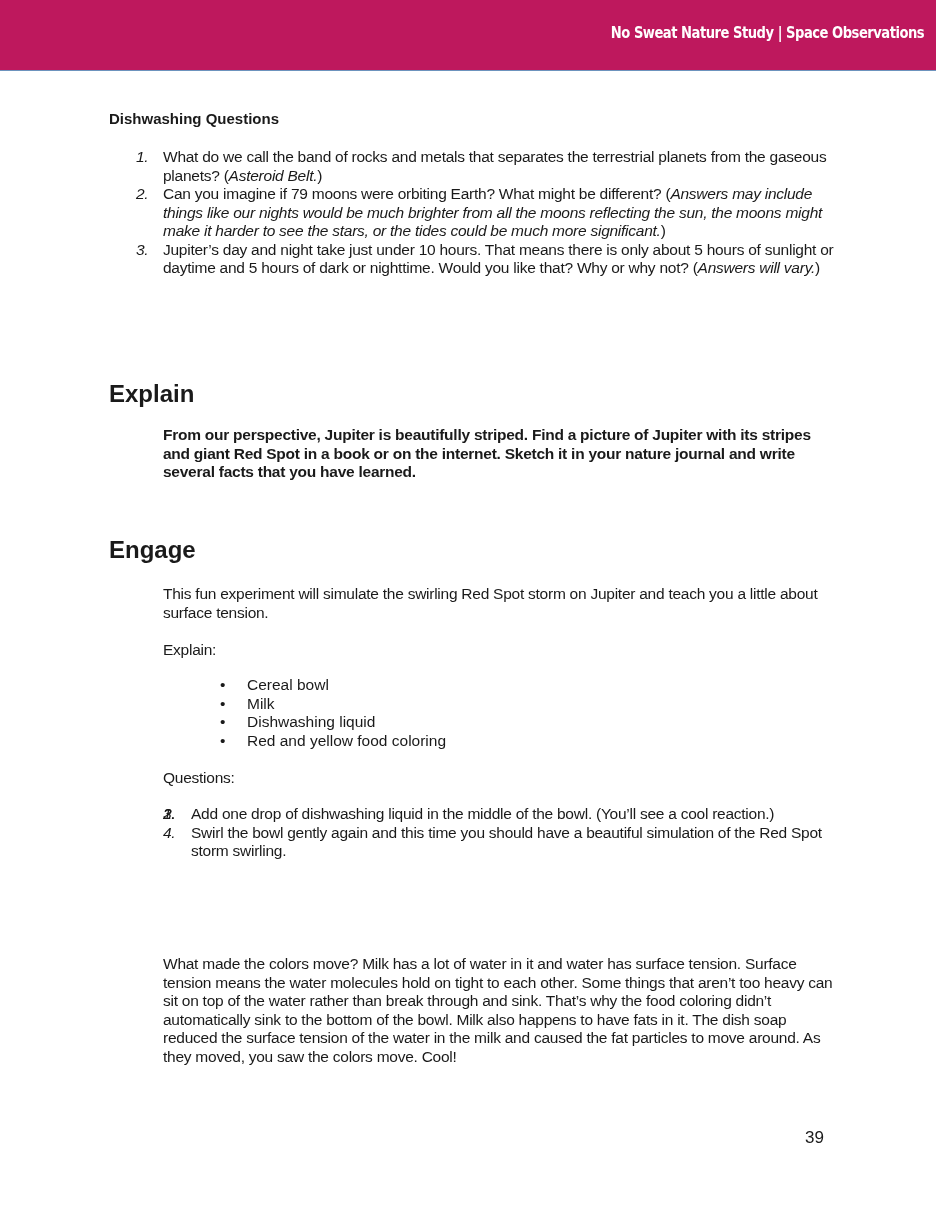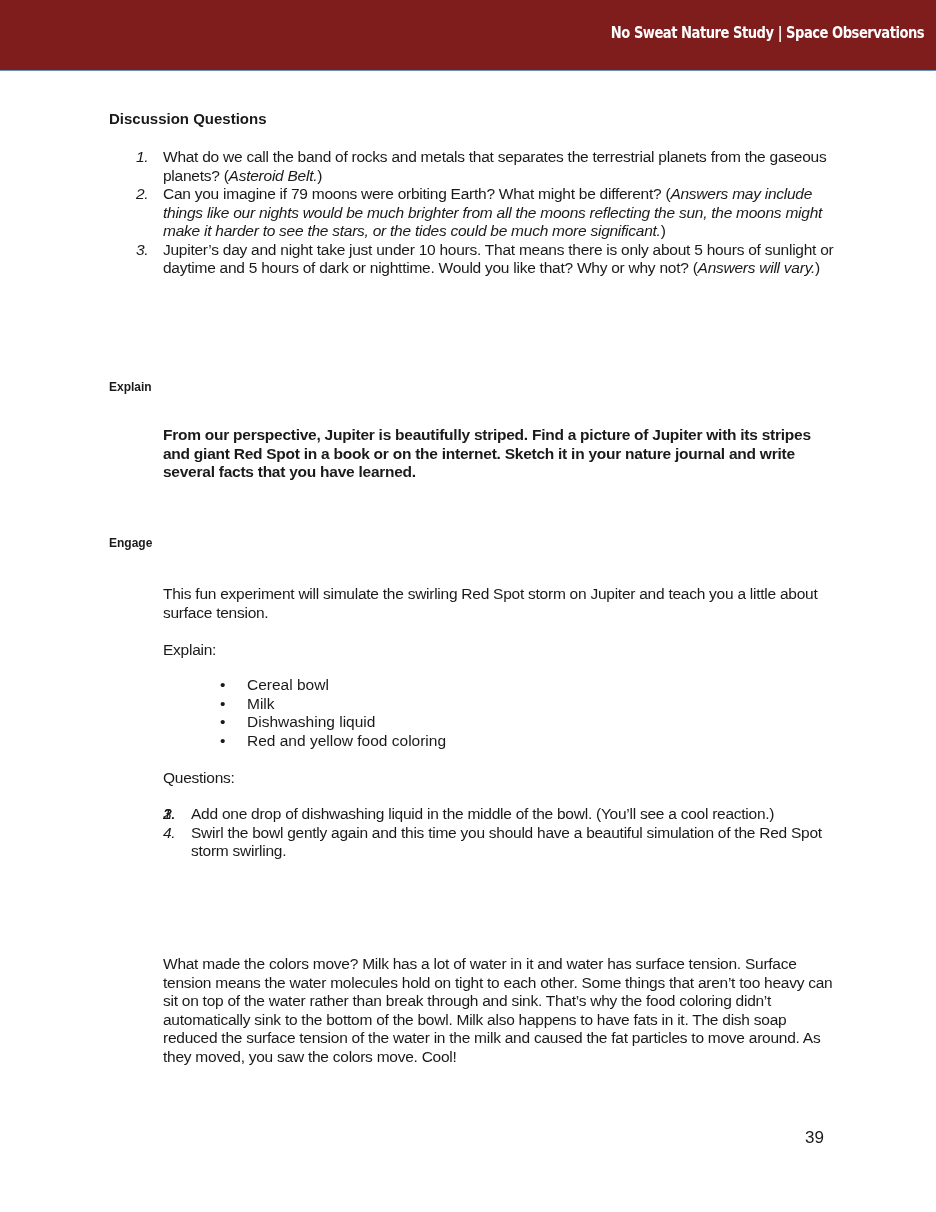--- a/index.html
+++ b/index.html
@@ -1,24 +1,24 @@
 <!DOCTYPE html>
 <html><head>
 <meta charset="utf-8">
 <style>
   html, body { margin:0; padding:0; background:#ffffff; }
   body { width:936px; height:1212px; position:relative; overflow:hidden;
          font-family:"Liberation Sans", sans-serif; color:#1a1a1a; }
-  .header { position:absolute; left:0; top:0; width:936px; height:70px; background:#7f1d1d;
+  .header { position:absolute; left:0; top:0; width:936px; height:70px; background:#be185d;
             border-bottom:1px solid #6d93bd; }
   .header-title { position:absolute; right:12px; top:23px; color:#ffffff; font-weight:bold;
                   font-family:"DejaVu Sans", sans-serif; font-size:16px; letter-spacing:-0.6px;
                   transform:scaleX(0.82); transform-origin:right center; white-space:nowrap; }
   .sub { position:absolute; left:109px; top:110px; font-weight:bold; font-size:15px; }
-  .h2 { position:absolute; left:109px; font-weight:bold; font-size:12px; }
+  .h2 { position:absolute; left:109px; font-weight:bold; font-size:24px; }
   .para { position:absolute; left:163px; width:670px; font-size:15.5px; line-height:18.5px; letter-spacing:-0.25px; }
   ol { margin:0; padding:0; list-style:none; }
   .qlist { position:absolute; left:130px; top:148px; width:710px; }
   .qlist li, .dlist li { position:relative; padding-left:33px; font-size:15.5px; line-height:18.5px; letter-spacing:-0.25px; }
   .num { position:absolute; left:6px; top:0; font-style:italic; }
   .qlist li .num { left:6px; }
   .dlist { position:absolute; left:135px; top:805px; width:700px; }
   .dlist li { padding-left:56px; }
   .dlist li .num { left:28px; }
   em { font-style:italic; }
@@ -27,21 +27,21 @@
   .supplies li .bullet { position:absolute; left:0; top:0; }
   .pagenum { position:absolute; left:805px; top:1128px; font-size:17px; }
 </style>
 </head>
 <body>
 
 <div class="header">
   <div class="header-title">No Sweat Nature Study  |  Space Observations</div>
 </div>
 
-<div class="sub">Discussion Questions</div>
+<div class="sub">Dishwashing Questions</div>
 
 <ol class="qlist">
   <li>
     <span class="num">1.</span>
     <span>What do we call the band of rocks and metals that separates the terrestrial planets from the gaseous planets? (</span><em>Asteroid Belt.</em><span>)</span>
   </li>
   <li>
     <span class="num">2.</span>
     <span>Can you imagine if 79 moons were orbiting Earth? What might be different? (</span><em>Answers may include things like our nights would be much brighter from all the moons reflecting the sun, the moons might make it harder to see the stars, or the tides could be much more significant.</em><span>)</span>
   </li>

